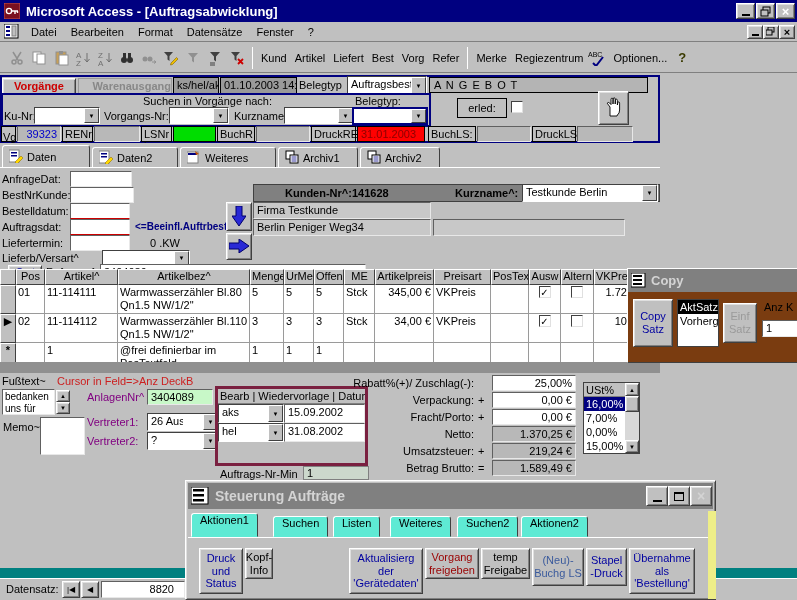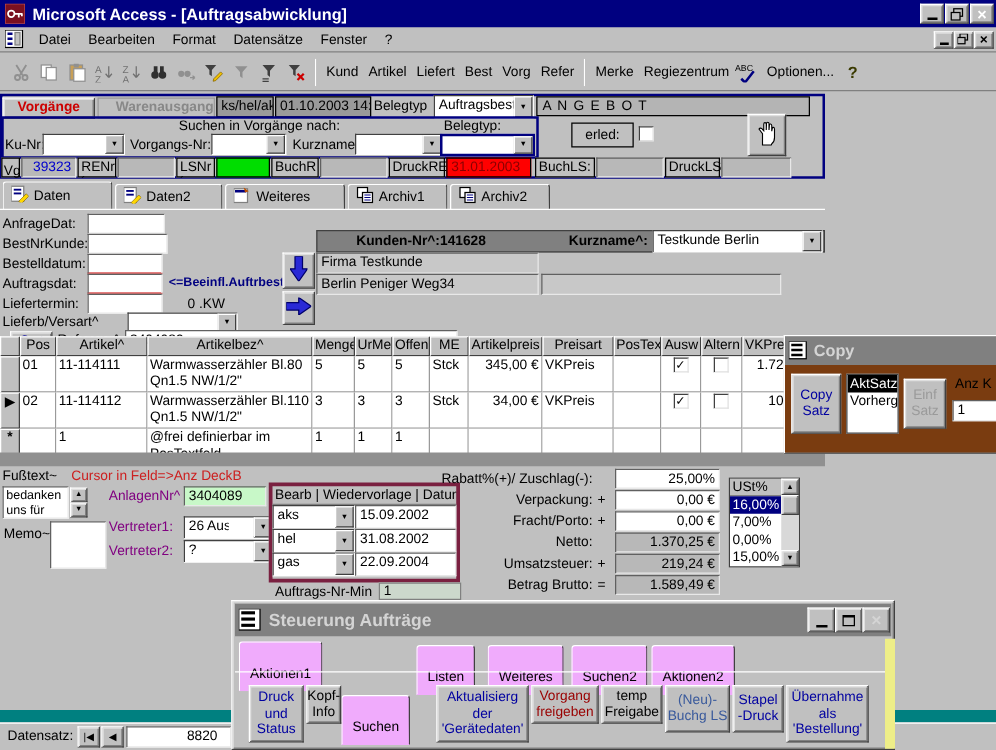--- a/index.html
+++ b/index.html
@@ -34,21 +34,21 @@
   
   .ftab{display:flex;align-items:center;gap:4px;background:#c0c0c0;border:1px solid;border-color:#fff #404040 transparent #fff;border-radius:3px 3px 0 0;padding:2px 6px;white-space:nowrap;}
   
   .grid{display:grid;grid-template-columns:16px 29px 73px 132px 34px 30px 30px 31px 59px 57px 38px 32px 33px 42px;}
   .th{background:#c0c0c0;border:1px solid;border-color:#fff #404040 #404040 #fff;font-size:11px;text-align:center;overflow:hidden;white-space:nowrap;padding:0 1px;}
   .td{background:#fff;border-right:1px solid #9a9a9a;border-bottom:1px solid #9a9a9a;padding:1px 2px;overflow:hidden;white-space:nowrap;}
   .sel{background:#c0c0c0;border:1px solid;border-color:#fff #404040 #404040 #fff;text-align:center;}
   .num{text-align:right;}
   
   .ititle{background:#808080;display:flex;align-items:center;color:#d4d4d4;font-weight:bold;}
-  .stab{background:#f0abfc;border:1px solid;border-color:#fff #404040 transparent #fff;border-radius:3px 3px 0 0;padding:19px 8px;white-space:nowrap;}
+  .stab{background:#5eead4;border:1px solid;border-color:#fff #404040 transparent #fff;border-radius:3px 3px 0 0;padding:0 8px;white-space:nowrap;}
   .sbtn{background:#c0c0c0;border:1px solid;border-color:#fff #404040 #404040 #fff;box-shadow:inset 1px 1px 0 #dfdfdf,inset -1px -1px 0 #808080;display:flex;align-items:center;justify-content:center;text-align:center;line-height:1.15;padding:1px;}
   .ustitem{height:14px;line-height:14px;padding:0 2px;overflow:hidden;}
 </style>
 </head>
 <body>
 
 <div id="screen">
 
   <div class="t" id="titlebar">
     <span class="t" style="left:4px;top:3px;width:16px;height:16px;">
@@ -474,27 +474,20 @@
           <span class="da">▼</span>
         </span>
       <span class="fld" style="flex:1;">15.09.2002</span>
     </div>
     <div style="display:flex;height:19px;">
       <span class="dd" style="width:66px;">
           <span class="val">hel</span>
           <span class="da">▼</span>
         </span>
       <span class="fld" style="flex:1;">31.08.2002</span>
-    </div>
-    <div style="display:flex;height:19px;">
-      <span class="dd" style="width:66px;">
-          <span class="val">gas</span>
-          <span class="da">▼</span>
-        </span>
-      <span class="fld" style="flex:1;">22.09.2004</span>
     </div>
   </div>
   <div class="t nowrap" style="left:220px;top:468px;">Auftrags-Nr-Min</div>
   <div class="t" style="left:303px;top:466px;width:66px;height:14px;background:#ccd8cc;border:1px solid #808080;padding:0 3px;">1</div>
 
   <div class="t nowrap" style="left:320px;top:377px;width:154px;text-align:right;">Rabatt%(+)/ Zuschlag(-):</div>
   <div class="t fld num" style="left:492px;top:375px;width:84px;height:16px;">25,00%</div>
   <div class="t nowrap" style="left:340px;top:394px;width:134px;text-align:right;">Verpackung:</div>
   <div class="t" style="left:478px;top:394px;">+</div>
   <div class="t fld num" style="left:492px;top:392px;width:84px;height:16px;">0,00 €</div>
@@ -549,21 +542,21 @@
       <span class="btn" style="width:22px;height:20px;">
           <span style="width:9px;border-bottom:2px solid #000;margin-top:9px;"></span>
         </span>
       <span class="btn" style="width:22px;height:20px;">
           <span style="width:10px;height:9px;border:1px solid #000;border-top-width:2px;display:inline-block;"></span>
         </span>
       <span class="btn" style="width:22px;height:20px;margin-right:1px;font-size:14px;font-weight:bold;">×</span>
     </div>
     <div style="position:absolute;left:522px;top:30px;width:8px;height:88px;background:#eeee88;"></div>
     <div class="stab" style="position:absolute;left:5px;top:32px;height:24px;font-weight:normal;">Aktionen1</div>
-    <div class="stab" style="position:absolute;left:87px;top:35px;height:21px;margin-top:40px;">Suchen</div>
+    <div class="stab" style="position:absolute;left:87px;top:35px;height:21px;">Suchen</div>
     <div class="stab" style="position:absolute;left:147px;top:35px;height:21px;">Listen</div>
     <div class="stab" style="position:absolute;left:204px;top:35px;height:21px;">Weiteres</div>
     <div class="stab" style="position:absolute;left:271px;top:35px;height:21px;">Suchen2</div>
     <div class="stab" style="position:absolute;left:335px;top:35px;height:21px;">Aktionen2</div>
     <div style="position:absolute;left:2px;top:56px;width:520px;height:1px;background:#fff;"></div>
 
     <div class="sbtn" style="position: absolute; left: 13px; top: 67px; width: 44px; height: 46px; color: rgb(0, 0, 160);">Druck und Status</div>
     <div class="sbtn" style="position: absolute; left: 59px; top: 67px; width: 28px; height: 31px; color: rgb(0, 0, 0);">Kopf-Info</div>
     <div class="sbtn" style="position: absolute; left: 163px; top: 67px; width: 74px; height: 46px; color: rgb(0, 0, 160);">Aktualisierg der 'Gerätedaten'</div>
     <div class="sbtn" style="position: absolute; left: 239px; top: 67px; width: 54px; height: 31px; color: rgb(153, 0, 0);">Vorgang freigeben</div>

